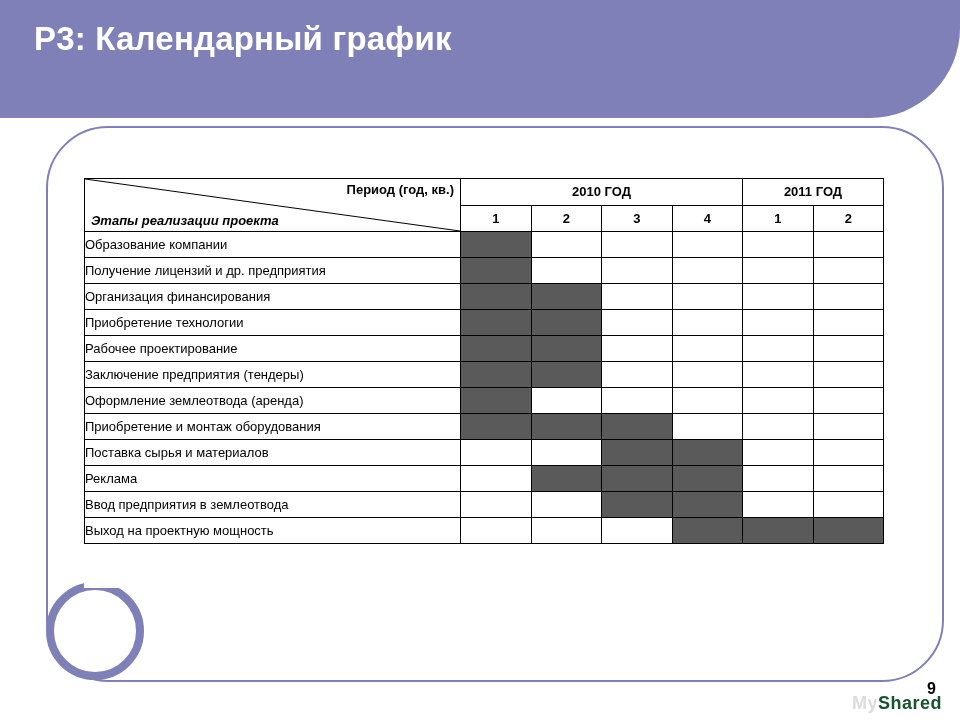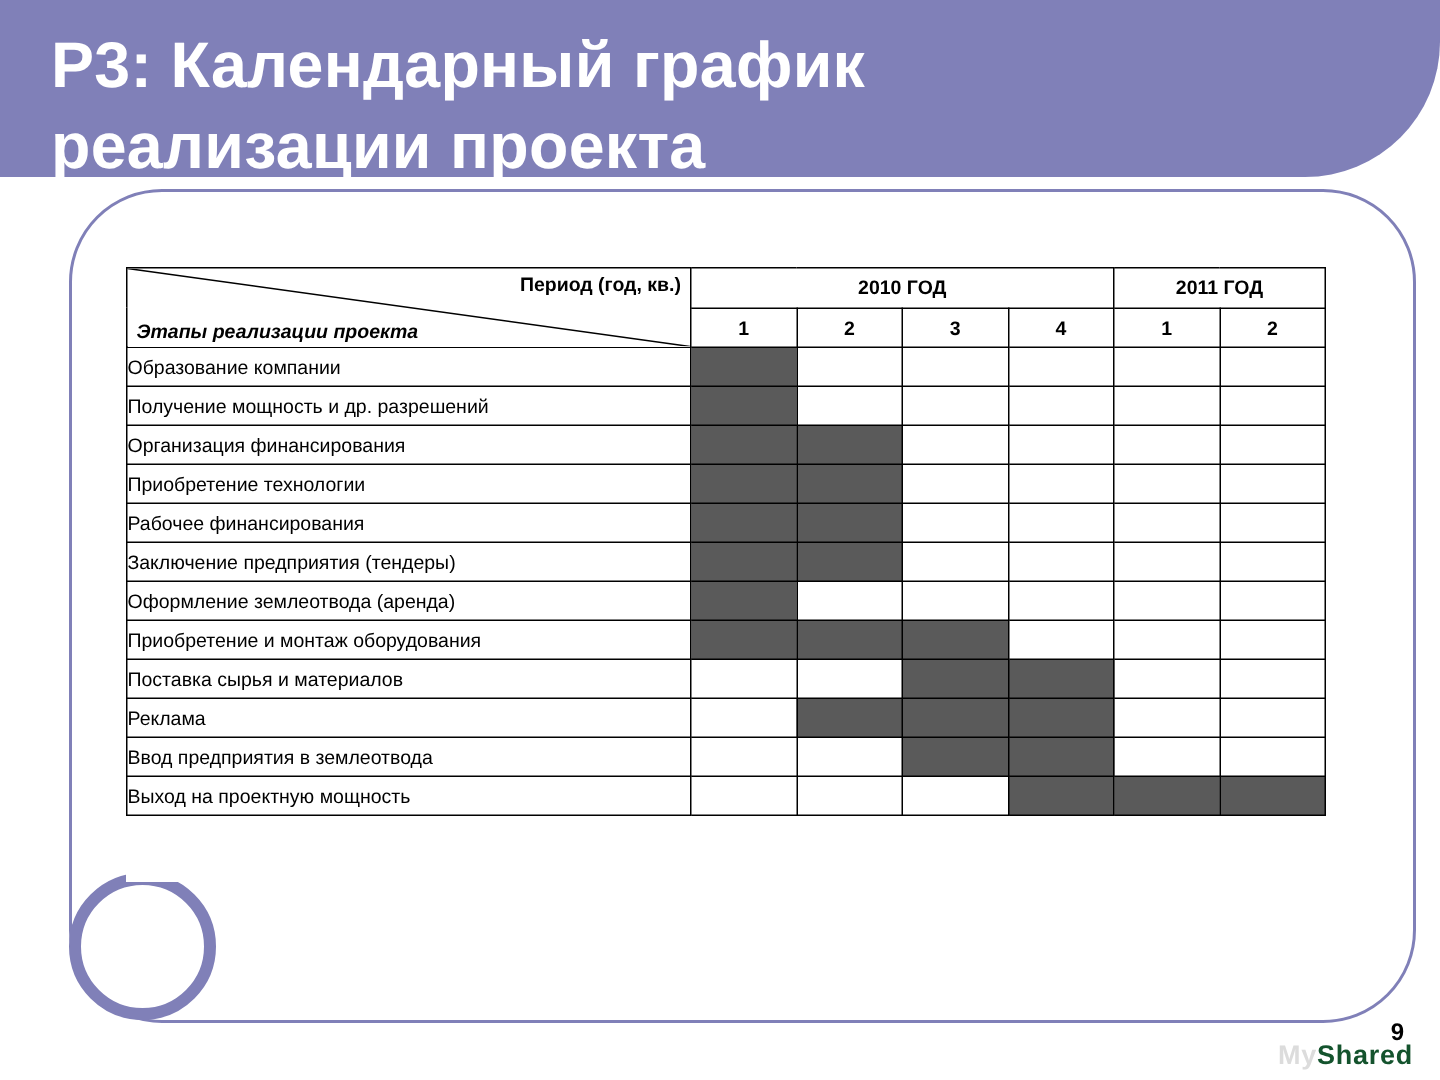--- a/index.html
+++ b/index.html
@@ -26,21 +26,21 @@
     width: 960px;
     height: 118px;
     background: #8080b8;
     border-bottom-right-radius: 90px;
   }
   .header-title {
     position: absolute;
     left: 34px;
     top: 18px;
     color: #ffffff;
-    font-size: 43px;
+    font-size: 33px;
     font-weight: bold;
     line-height: 1.25;
     letter-spacing: 0.2px;
   }
   
   .frame {
     position: absolute;
     left: 46px;
     top: 126px;
     right: 16px;
@@ -152,21 +152,20 @@
   .watermark .green { color: #14532d; }
 </style>
 </head>
 <body>
 
 <div class="slide">
 
   <div class="header-band"></div>
   <div class="header-title">
     <span>Р3: Календарный график</span><br>
-    <span>реализации проекта</span>
   </div>
 
   <div class="frame"></div>
   <div class="circle"></div>
 
   <div class="table-wrap">
     <table class="gantt">
       <colgroup>
         <col class="col-stage">
         <col class="col-q">
@@ -202,21 +201,21 @@
       <tr>
             <td class="stage-label">Образование компании</td>
             <td class="qcell filled"></td>
             <td class="qcell"></td>
             <td class="qcell"></td>
             <td class="qcell"></td>
             <td class="qcell"></td>
             <td class="qcell"></td>
           </tr>
           <tr>
-            <td class="stage-label">Получение мощность и др. разрешений</td>
+            <td class="stage-label">Получение лицензий и др. предприятия</td>
             <td class="qcell filled"></td>
             <td class="qcell"></td>
             <td class="qcell"></td>
             <td class="qcell"></td>
             <td class="qcell"></td>
             <td class="qcell"></td>
           </tr>
           <tr>
             <td class="stage-label">Организация финансирования</td>
             <td class="qcell filled"></td>
@@ -229,21 +228,21 @@
           <tr>
             <td class="stage-label">Приобретение технологии</td>
             <td class="qcell filled"></td>
             <td class="qcell filled"></td>
             <td class="qcell"></td>
             <td class="qcell"></td>
             <td class="qcell"></td>
             <td class="qcell"></td>
           </tr>
           <tr>
-            <td class="stage-label">Рабочее финансирования</td>
+            <td class="stage-label">Рабочее проектирование</td>
             <td class="qcell filled"></td>
             <td class="qcell filled"></td>
             <td class="qcell"></td>
             <td class="qcell"></td>
             <td class="qcell"></td>
             <td class="qcell"></td>
           </tr>
           <tr>
             <td class="stage-label">Заключение предприятия (тендеры)</td>
             <td class="qcell filled"></td>

